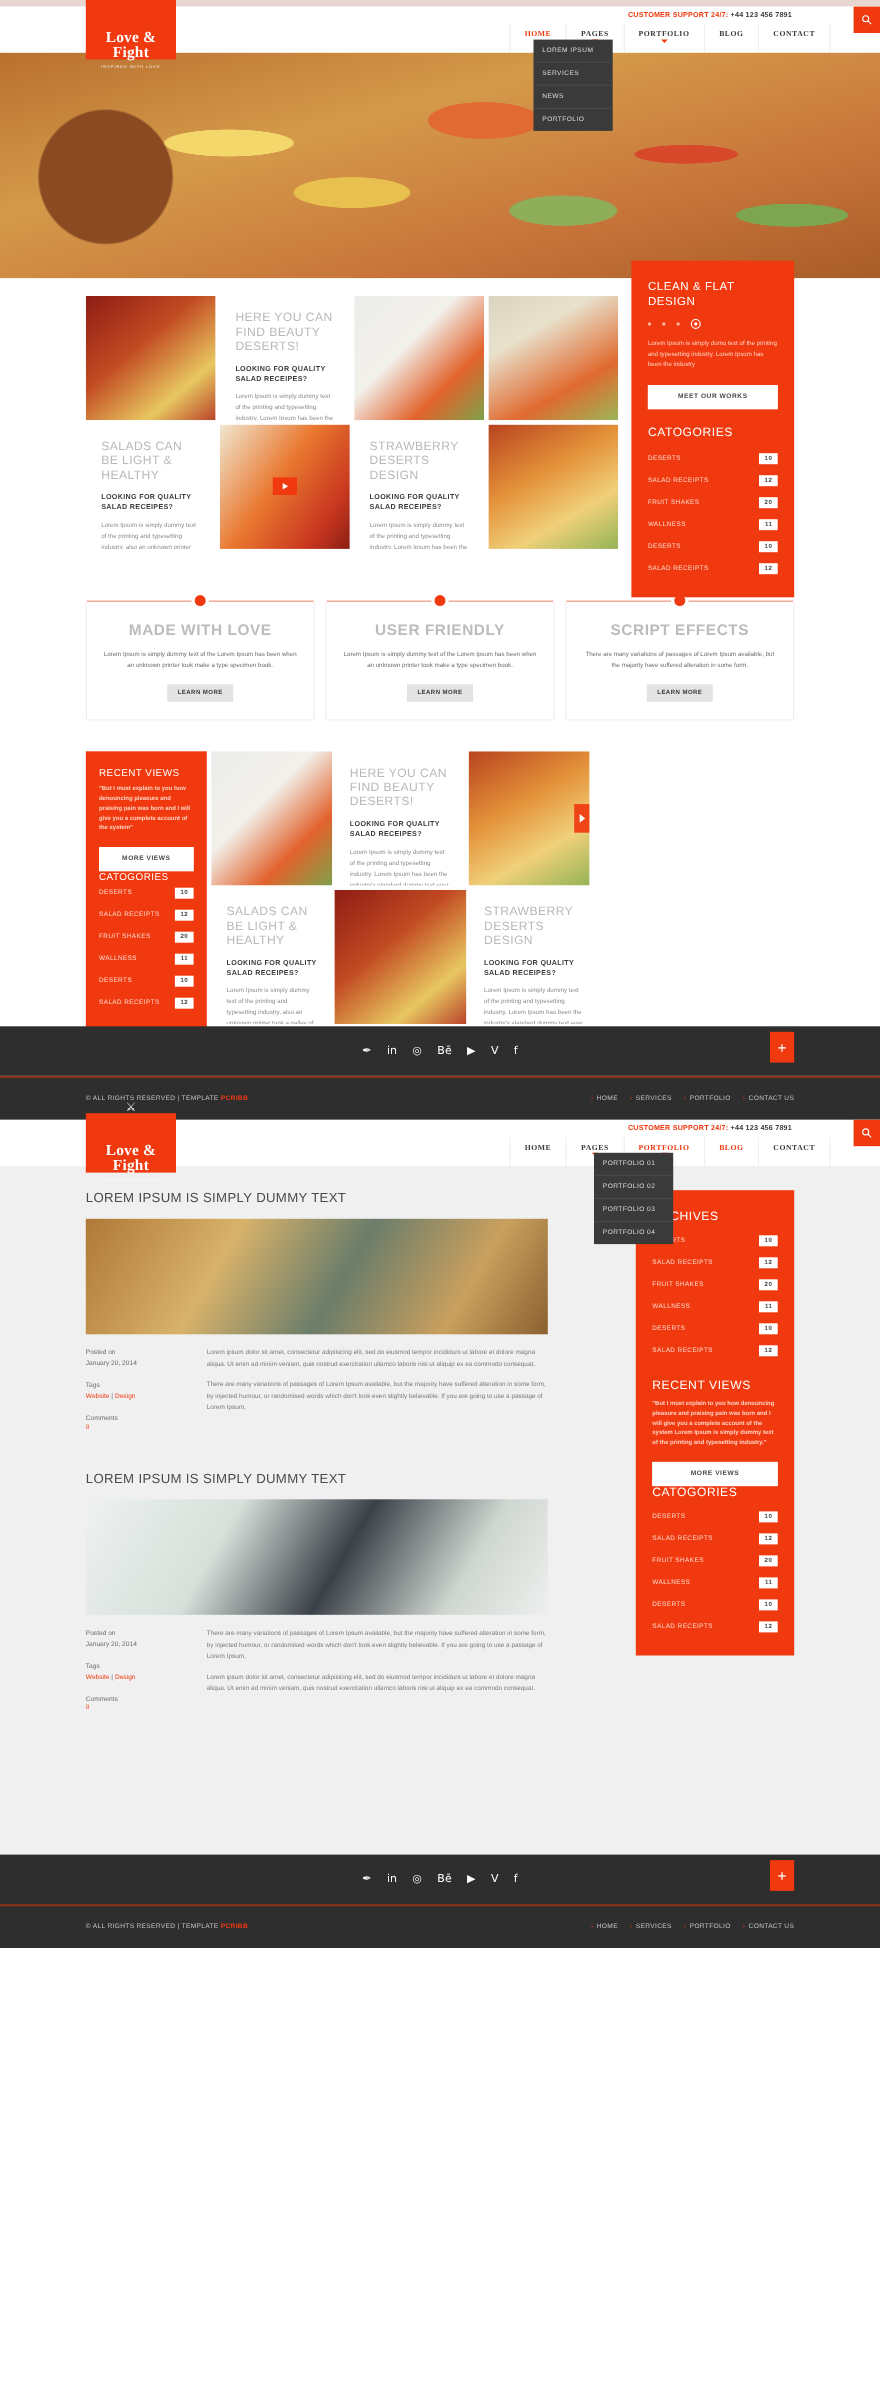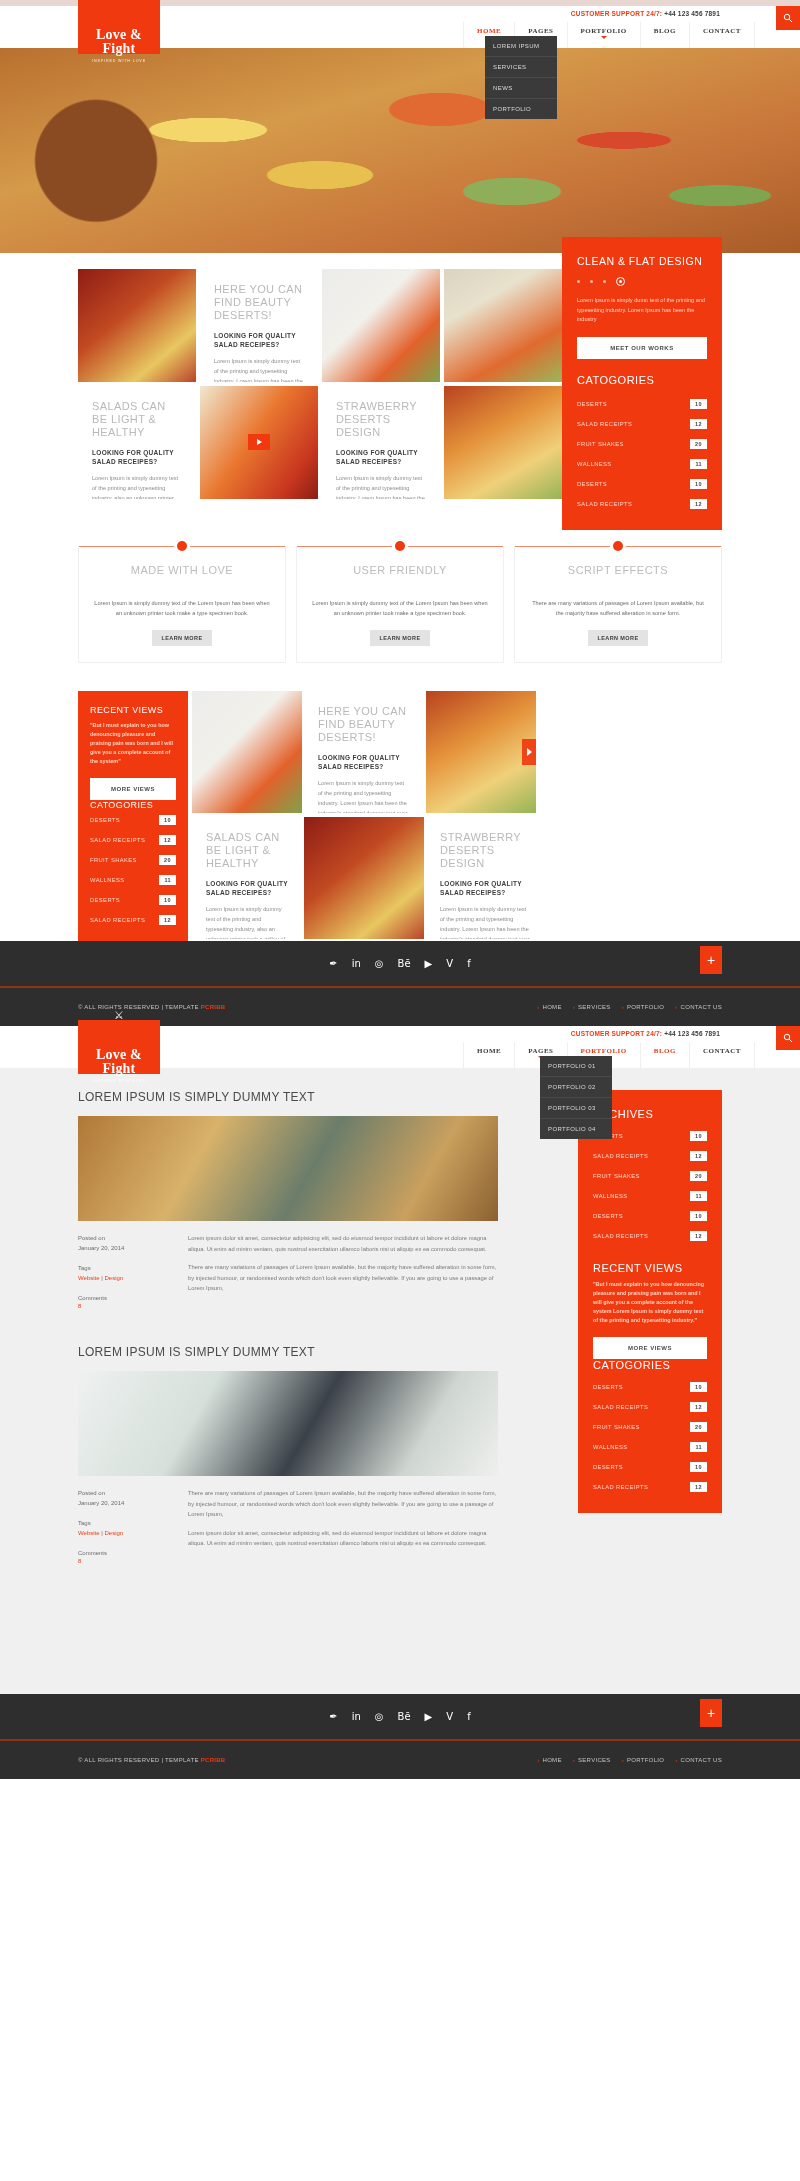--- a/index.html
+++ b/index.html
@@ -82,21 +82,21 @@
   .txtcell p { font-size:5.6px; color:#8d8d8d; line-height:10px; }
   .playbtn {
     position:absolute; width:22px; height:16px; background:#f0390f;
     display:flex; align-items:center; justify-content:center;
   }
   .playbtn i { width:0;height:0;border-left:5px solid #fff;
     border-top:3.5px solid transparent;border-bottom:3.5px solid transparent; }
 
   
   .redbar {
-    position:absolute; right:78px; top:-16px; width:160px; background:#f0390f;
+    position:absolute; right:78px; top:-16px; width:148px; background:#f0390f;
     padding:18px 15px 16px; color:#fff; z-index:20;
   }
   .redbar h2 { font-size:10.5px; font-weight:normal; letter-spacing:.5px; line-height:13px; }
   .dots { margin:9px 0 10px; display:flex; align-items:center; gap:10px; }
   .dots .d { width:3px;height:3px;border-radius:50%;background:#ffb79f; }
   .dots .d.on { width:9px;height:9px;border:1.5px solid #fff;background:transparent;
     position:relative; }
   .dots .d.on::after{content:'';position:absolute;left:2px;top:2px;width:3px;height:3px;
     border-radius:50%;background:#fff;}
   .redbar p.desc { font-size:5.6px; line-height:9.5px; color:#ffd0c0; }
@@ -112,22 +112,22 @@
 
   
   .feats { margin:32px 78px 0; display:flex; gap:10px; }
   .feat { flex:1; position:relative; border:1px solid #efefef; border-top:none;
     padding:18px 13px 16px; text-align:center; background:#fff; }
   .feat::before { content:''; position:absolute; left:0; right:0; top:0; height:1px;
     background:#f08a6a; }
   .feat .dot { position:absolute; left:50%; top:-5px; margin-left:-5px;
     width:10px;height:10px;border-radius:50%;background:#f0390f;
     box-shadow:0 0 0 3px #fff; }
-  .feat h4 { font-size:11px; font-weight:normal; color:#bcbcbc; letter-spacing:.5px;
-    margin-bottom:22px; }
+  .feat h4 { font-size:14px; font-weight:bold; color:#bcbcbc; letter-spacing:.5px;
+    margin-bottom:10px; }
   .feat p { font-size:5.6px; color:#6d6d6d; line-height:10px; }
   .graybtn { display:inline-block; margin-top:12px; background:#e3e3e3; color:#3c3c3c;
     font-size:5.5px; font-weight:bold; letter-spacing:.4px; padding:5px 10px; }
 
   
   .sec2 { position:relative; margin:28px 0 0; height:250px; }
   .leftred { position:absolute; left:78px; top:0; width:110px; background:#f0390f;
     color:#fff; padding:14px 12px 14px; }
   .leftred h3 { font-size:9px; font-weight:normal; letter-spacing:.4px; }
   .gal2 { position:absolute; left:192px; top:0; width:385px; height:250px; }

